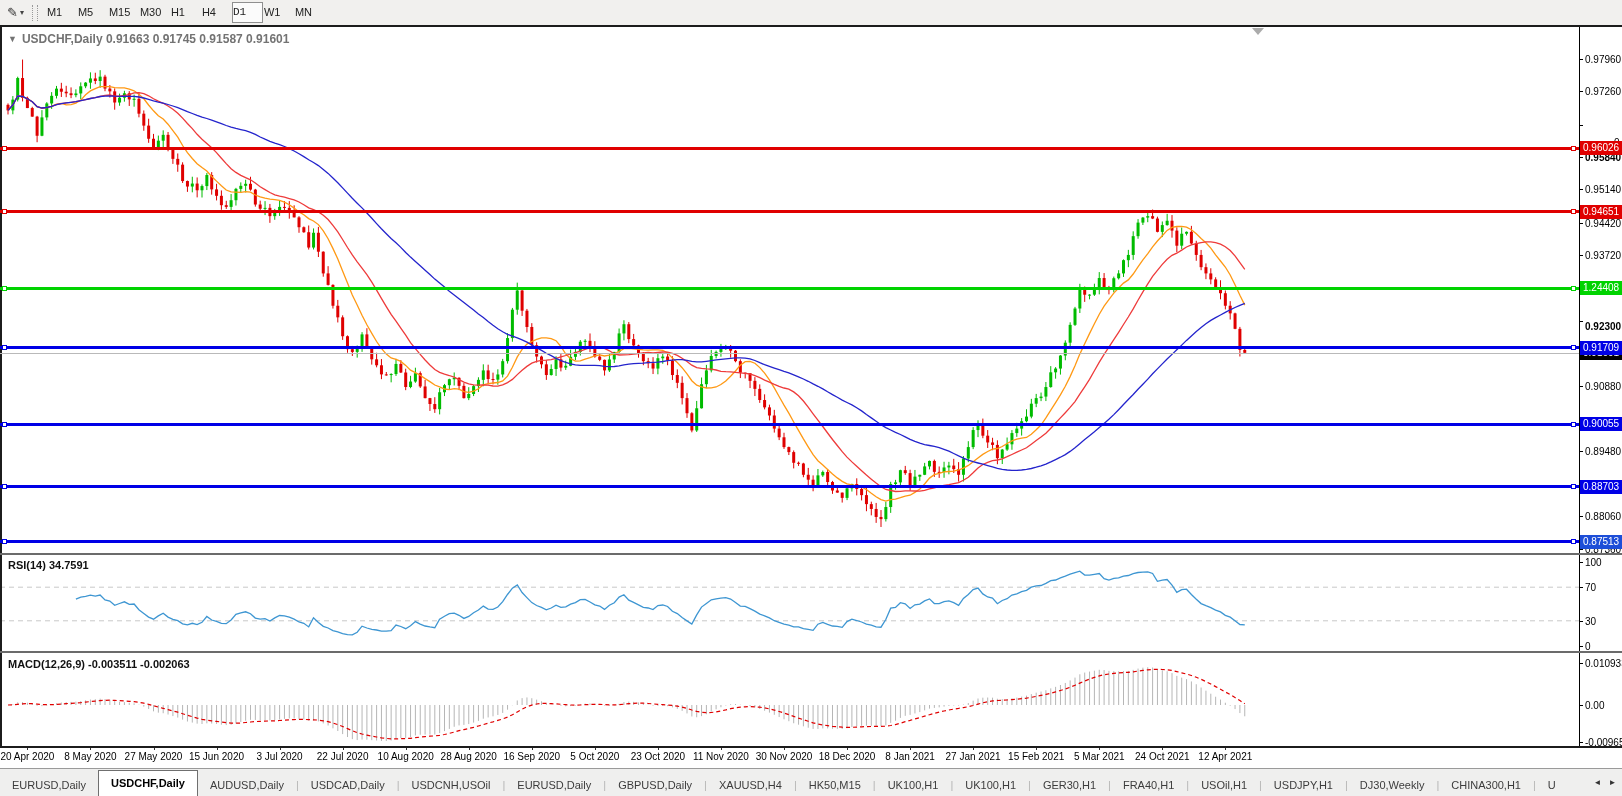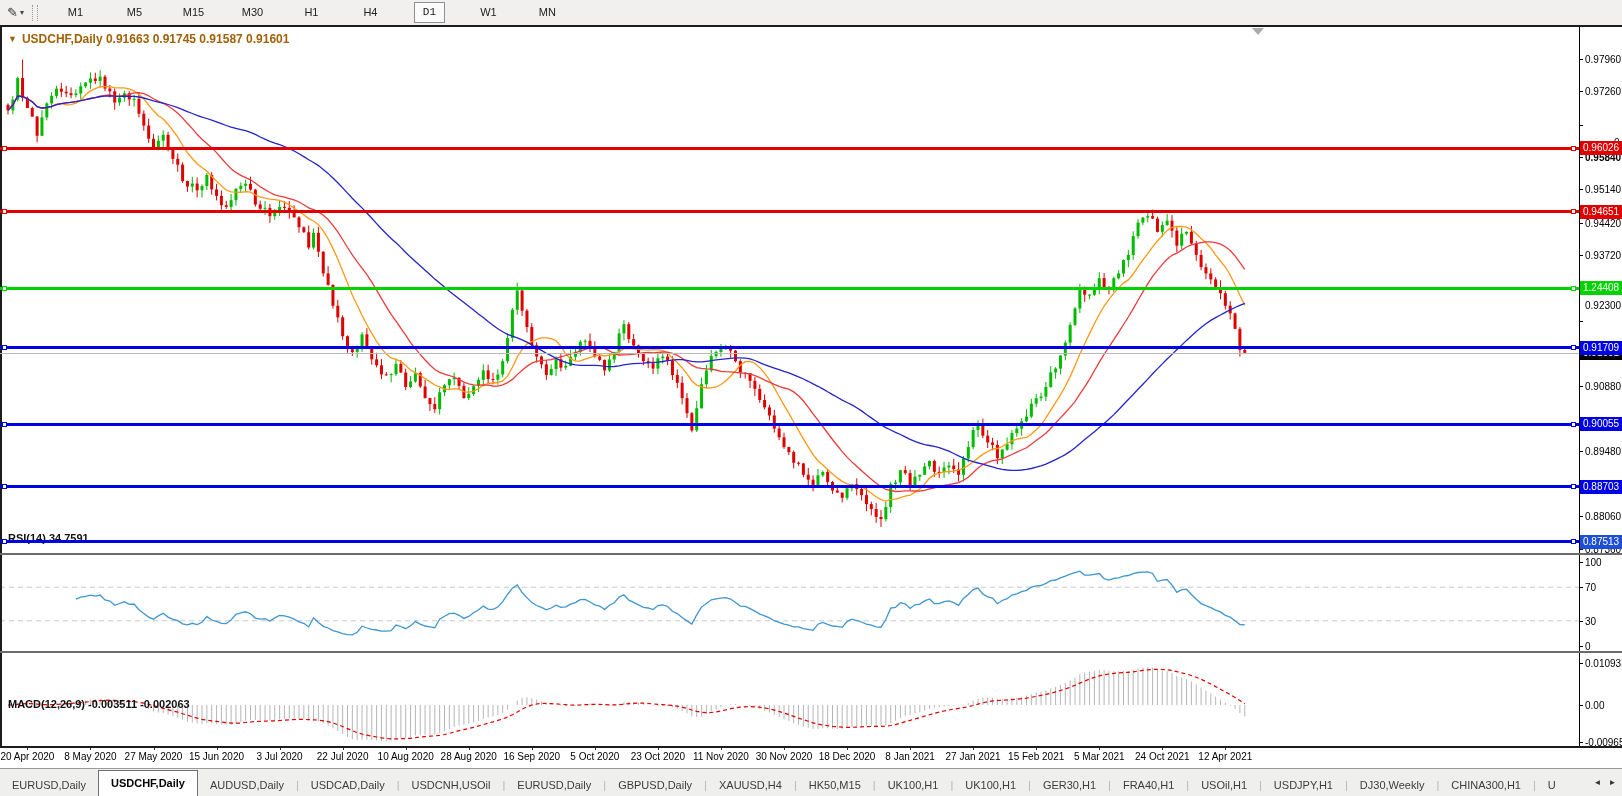--- a/index.html
+++ b/index.html
@@ -5,28 +5,28 @@
   html,body{margin:0;padding:0;background:#fff;font-family:"Liberation Sans",sans-serif;}
   #screen{position:relative;width:1622px;height:796px;overflow:hidden;background:#fff;}
 
   
   #toolbar{position:absolute;left:0;top:0;width:1622px;height:25px;background:#f1f0ee;display:flex;align-items:center;}
   .tool-icon{display:flex;align-items:center;height:20px;padding:0 4px;margin-left:3px;cursor:pointer;}
   .pen{font-size:13px;color:#333;}
   .caret{font-size:8px;color:#444;margin-left:2px;}
   .grip{width:4px;height:16px;border-left:1px dotted #999;border-right:1px dotted #999;margin:0 8px 0 4px;}
   #tf-group{display:flex;align-items:center;}
-  .tf-btn{min-width:29px;height:19px;line-height:19px;text-align:center;font-size:11px;color:#222;border:1px solid transparent;margin:0 14px;cursor:pointer;}
+  .tf-btn{min-width:29px;height:19px;line-height:19px;font-size:11px;color:#222;border:1px solid transparent;margin:0 0;cursor:pointer;}
   .tf-btn.active{background:#fbfbfb;border:1px solid #8f8f8f;font-family:Liberation Mono, monospace;}
 
   
   .hrule,.vrule{position:absolute;z-index:2;}
 
   
-  #chart-title{position:absolute;left:8px;top:32px;font-size:12px;font-weight:700;color:#a16207;z-index:3;white-space:nowrap;}
+  #chart-title{position:absolute;left:8px;top:32px;font-size:12px;font-weight:700;color:#737373;z-index:3;white-space:nowrap;}
   #chart-title .dd{font-size:9px;margin-right:5px;vertical-align:1px;}
   .ind-label{position:absolute;left:8px;font-size:11px;font-weight:600;color:#111;z-index:3;white-space:nowrap;}
 
   .panel{position:absolute;left:0;z-index:1;}
   .hline{position:absolute;left:0;z-index:3;}
   .handle{position:absolute;width:5px;height:5px;background:#fff;z-index:3;box-sizing:border-box;}
   .bidline{position:absolute;left:0;height:1px;background:#b9b9b9;z-index:2;}
 
   .chip{position:absolute;left:1580px;width:42px;height:14px;color:#fff;font-size:10px;line-height:14px;padding-left:3px;z-index:5;box-sizing:border-box;white-space:nowrap;}
   .chip.current{z-index:4;}
@@ -598,21 +598,21 @@
         <path d="M8.0 80.4L12.8 75.0L17.7 66.0L22.5 66.5L27.4 68.8L32.3 71.8L37.1 76.6L41.9 78.0L46.8 77.5L51.6 76.3L56.5 74.7L61.3 73.6L66.2 72.8L71.0 72.3L75.9 71.7L80.8 70.7L85.6 69.7L90.4 68.5L95.3 67.6L100.1 66.5L105.0 65.4L109.8 65.0L114.7 66.2L119.5 66.2L124.4 65.5L129.3 64.6L134.1 62.8L138.9 62.6L143.8 63.7L148.6 65.8L153.5 68.8L158.3 71.2L163.2 73.3L168.0 76.0L172.9 79.3L177.8 83.2L182.6 88.1L187.4 93.5L192.3 98.6L197.1 104.3L202.0 109.2L206.8 113.4L211.7 117.7L216.5 122.6L221.4 128.2L226.2 133.6L231.1 138.7L235.9 142.4L240.8 145.4L245.6 147.7L250.5 149.8L255.3 153.0L260.2 156.7L265.0 159.6L269.9 162.5L274.8 164.8L279.6 166.1L284.4 167.2L289.3 168.6L294.1 169.9L299.0 172.0L303.8 174.8L308.7 177.8L313.5 179.6L318.4 181.9L323.3 185.3L328.1 189.5L332.9 195.3L337.8 201.9L342.6 209.5L347.5 217.5L352.3 224.9L357.2 231.8L362.0 238.1L366.9 244.7L371.8 252.1L376.6 260.1L381.4 268.4L386.3 276.6L391.1 284.4L396.0 291.2L400.8 298.2L405.7 305.2L410.5 312.7L415.4 318.7L420.2 324.4L425.1 330.0L429.9 335.0L434.8 339.5L439.6 342.3L444.5 344.2L449.3 345.5L454.2 347.1L459.0 349.6L463.9 352.1L468.7 353.9L473.6 354.9L478.4 355.2L483.3 354.9L488.1 355.2L493.0 356.0L497.8 356.1L502.7 354.8L507.5 352.6L512.4 349.4L517.3 344.6L522.1 340.3L526.9 336.4L531.8 333.2L536.6 331.4L541.5 330.4L546.3 330.2L551.2 329.7L556.0 328.4L560.9 326.9L565.8 325.5L570.6 324.0L575.4 322.6L580.3 321.2L585.1 319.3L590.0 317.7L594.8 316.8L599.7 316.7L604.5 318.3L609.4 320.8L614.3 323.9L619.1 325.0L623.9 324.9L628.8 324.6L633.6 324.0L638.5 323.5L643.3 322.8L648.2 322.5L653.0 323.0L657.9 322.5L662.8 322.0L667.6 322.2L672.4 323.4L677.3 325.4L682.1 328.3L687.0 331.5L691.8 335.2L696.7 337.7L701.5 338.4L706.4 338.9L711.3 339.1L716.1 340.0L720.9 341.3L725.8 341.7L730.6 341.9L735.5 342.4L740.3 342.9L745.2 343.4L750.0 344.0L754.9 345.6L759.8 347.7L764.6 350.1L769.4 352.1L774.3 354.4L779.1 356.4L784.0 358.0L788.8 359.1L793.7 361.9L798.5 365.8L803.4 371.0L808.2 377.2L813.1 383.9L817.9 390.2L822.8 396.5L827.6 403.0L832.5 409.5L837.3 415.5L842.2 421.7L847.0 427.1L851.9 431.9L856.7 436.3L861.6 440.7L866.4 445.1L871.3 449.2L876.1 453.1L881.0 456.7L885.8 459.5L890.7 460.5L895.5 461.5L900.4 461.3L905.2 460.9L910.1 460.9L914.9 461.0L919.8 461.1L924.6 460.4L929.5 458.9L934.3 457.8L939.2 456.5L944.0 455.5L948.9 454.6L953.7 453.6L958.6 452.6L963.4 450.3L968.3 447.2L973.1 442.8L978.0 438.1L982.8 434.5L987.7 432.4L992.5 430.6L997.4 430.0L1002.2 428.8L1007.1 426.7L1011.9 424.5L1016.8 422.2L1021.6 420.0L1026.5 417.8L1031.3 414.3L1036.2 410.6L1041.0 407.1L1045.9 403.2L1050.8 398.3L1055.6 393.0L1060.4 387.9L1065.3 382.7L1070.1 377.4L1075.0 371.6L1079.8 364.2L1084.7 356.8L1089.5 349.3L1094.4 340.8L1099.3 332.2L1104.1 324.3L1108.9 317.2L1113.8 309.7L1118.6 302.3L1123.5 294.5L1128.3 287.0L1133.2 278.9L1138.0 270.2L1142.9 261.8L1147.8 253.9L1152.6 246.4L1157.4 240.3L1162.3 234.4L1167.1 229.2L1172.0 225.3L1176.8 223.2L1181.7 220.1L1186.5 217.0L1191.4 214.8L1196.3 213.7L1201.1 212.7L1205.9 211.8L1210.8 211.9L1215.6 212.6L1220.5 214.2L1225.3 216.8L1230.2 220.6L1235.0 225.9L1239.9 232.6L1244.8 239.4" fill="none" stroke="#EE3B3B" stroke-width="1.3"></path>
         <path d="M8.0 80.4L12.8 75.0L17.7 66.0L22.5 66.5L27.4 68.8L32.3 71.8L37.1 76.6L41.9 78.0L46.8 77.5L51.6 76.3L56.5 74.7L61.3 73.6L66.2 72.8L71.0 72.3L75.9 71.7L80.8 70.7L85.6 69.7L90.4 68.5L95.3 67.6L100.1 66.5L105.0 66.1L109.8 65.9L114.7 66.2L119.5 66.3L124.4 66.1L129.3 66.3L134.1 66.4L138.9 67.0L143.8 68.0L148.6 69.3L153.5 70.9L158.3 72.1L163.2 73.1L168.0 74.5L172.9 76.0L177.8 77.7L182.6 79.6L187.4 81.7L192.3 83.5L197.1 85.4L202.0 87.1L206.8 88.5L211.7 90.2L216.5 91.9L221.4 93.7L226.2 95.5L231.1 97.1L235.9 98.4L240.8 99.6L245.6 100.7L250.5 102.3L255.3 104.4L260.2 107.0L265.0 109.2L269.9 111.3L274.8 113.2L279.6 114.6L284.4 116.5L289.3 118.6L294.1 121.0L299.0 123.8L303.8 126.6L308.7 129.7L313.5 132.5L318.4 135.6L323.3 139.4L328.1 143.4L332.9 148.0L337.8 152.7L342.6 157.9L347.5 163.1L352.3 168.3L357.2 173.2L362.0 177.9L366.9 183.0L371.8 188.2L376.6 193.6L381.4 198.8L386.3 203.8L391.1 208.5L396.0 212.8L400.8 217.4L405.7 222.5L410.5 227.1L415.4 231.4L420.2 235.8L425.1 240.2L429.9 244.5L434.8 249.1L439.6 253.1L444.5 257.1L449.3 261.2L454.2 264.9L459.0 268.7L463.9 272.6L468.7 276.3L473.6 280.0L478.4 283.9L483.3 287.6L488.1 291.5L493.0 295.3L497.8 298.7L502.7 301.7L507.5 304.3L512.4 306.2L517.3 307.8L522.1 309.9L526.9 312.2L531.8 314.9L536.6 317.7L541.5 320.4L546.3 323.3L551.2 325.7L556.0 328.3L560.9 330.6L565.8 332.4L570.6 333.9L575.4 334.8L580.3 335.3L585.1 335.4L590.0 335.3L594.8 335.4L599.7 335.7L604.5 336.4L609.4 336.6L614.3 336.5L619.1 335.8L623.9 334.8L628.8 334.1L633.6 333.6L638.5 333.3L643.3 333.1L648.2 332.6L653.0 332.4L657.9 332.1L662.8 331.5L667.6 330.7L672.4 330.1L677.3 329.6L682.1 329.7L687.0 330.3L691.8 331.3L696.7 331.9L701.5 331.9L706.4 331.3L711.3 330.6L716.1 329.9L720.9 329.3L725.8 328.8L730.6 328.3L735.5 327.9L740.3 327.9L745.2 328.1L750.0 328.9L754.9 330.5L759.8 332.7L764.6 334.7L769.4 336.4L774.3 338.1L779.1 339.7L784.0 341.4L788.8 342.9L793.7 344.8L798.5 346.9L803.4 349.0L808.2 351.3L813.1 353.9L817.9 356.3L822.8 358.9L827.6 361.8L832.5 364.6L837.3 367.3L842.2 370.1L847.0 372.5L851.9 374.9L856.7 377.7L861.6 380.9L866.4 384.5L871.3 387.9L876.1 391.3L881.0 394.7L885.8 397.6L890.7 400.0L895.5 402.3L900.4 404.5L905.2 406.8L910.1 409.3L914.9 411.4L919.8 413.2L924.6 414.6L929.5 415.5L934.3 416.4L939.2 417.6L944.0 419.3L948.9 421.2L953.7 423.5L958.6 425.9L963.4 428.1L968.3 430.1L973.1 431.7L978.0 433.0L982.8 434.2L987.7 435.6L992.5 436.9L997.4 438.3L1002.2 439.3L1007.1 440.0L1011.9 440.4L1016.8 440.4L1021.6 440.0L1026.5 439.4L1031.3 438.5L1036.2 437.2L1041.0 435.8L1045.9 434.1L1050.8 431.9L1055.6 429.6L1060.4 427.2L1065.3 424.6L1070.1 421.4L1075.0 417.8L1079.8 413.7L1084.7 409.6L1089.5 405.8L1094.4 401.8L1099.3 397.6L1104.1 393.5L1108.9 389.2L1113.8 384.6L1118.6 379.7L1123.5 374.5L1128.3 369.5L1133.2 364.5L1138.0 359.3L1142.9 354.3L1147.8 349.1L1152.6 343.8L1157.4 338.9L1162.3 333.9L1167.1 329.0L1172.0 324.4L1176.8 319.8L1181.7 315.1L1186.5 310.4L1191.4 305.9L1196.3 301.6L1201.1 297.5L1205.9 293.8L1210.8 290.4L1215.6 287.6L1220.5 285.0L1225.3 282.4L1230.2 279.8L1235.0 277.5L1239.9 275.3L1244.8 273.4" fill="none" stroke="#2424CC" stroke-width="1.3"></path>
       </svg></div>
   <div id="shift-marker"></div>
 
   <div id="rsi-panel" class="panel" style="top:556px;width:1579px;height:94px;"><svg width="1579" height="94">
         <line x1="0" y1="31.2" x2="1579" y2="31.2" stroke="#c8c8c8" stroke-width="1" stroke-dasharray="5 4"></line>
         <line x1="0" y1="64.8" x2="1579" y2="64.8" stroke="#c8c8c8" stroke-width="1" stroke-dasharray="5 4"></line>
         <path d="M75.9 43.1L80.8 41.2L85.6 40.3L90.4 39.2L95.3 40.2L100.1 39.0L105.0 44.0L109.8 45.1L114.7 49.3L119.5 47.5L124.4 45.8L129.3 48.3L134.1 48.0L138.9 53.7L143.8 57.5L148.6 61.1L153.5 63.2L158.3 59.9L163.2 57.2L168.0 61.1L172.9 63.4L177.8 64.7L182.6 67.9L187.4 68.9L192.3 67.3L197.1 68.6L202.0 66.3L206.8 60.5L211.7 64.0L216.5 65.4L221.4 67.3L226.2 67.7L231.1 64.0L235.9 58.3L240.8 56.8L245.6 55.8L250.5 57.7L255.3 62.1L260.2 63.2L265.0 62.7L269.9 65.0L274.8 61.9L279.6 59.5L284.4 59.8L289.3 61.1L294.1 63.1L299.0 66.0L303.8 67.3L308.7 70.9L313.5 61.8L318.4 66.4L323.3 70.3L328.1 72.0L332.9 74.6L337.8 75.8L342.6 77.6L347.5 78.6L352.3 78.8L357.2 76.2L362.0 70.2L366.9 72.0L371.8 73.4L376.6 74.0L381.4 75.1L386.3 75.1L391.1 74.6L396.0 69.1L400.8 70.5L405.7 72.7L410.5 69.8L415.4 65.6L420.2 68.1L425.1 70.0L429.9 70.9L434.8 71.7L439.6 63.3L444.5 60.2L449.3 57.7L454.2 57.1L459.0 59.3L463.9 62.4L468.7 60.4L473.6 56.8L478.4 54.0L483.3 50.1L488.1 53.1L493.0 53.3L497.8 51.0L502.7 45.7L507.5 38.5L512.4 32.2L517.3 29.0L522.1 36.5L526.9 41.6L531.8 46.6L536.6 49.5L541.5 51.3L546.3 53.8L551.2 52.0L556.0 49.2L560.9 51.4L565.8 50.8L570.6 48.1L575.4 46.6L580.3 43.7L585.1 43.4L590.0 46.0L594.8 48.9L599.7 50.0L604.5 53.4L609.4 49.3L614.3 46.7L619.1 41.1L623.9 38.7L628.8 44.2L633.6 46.3L638.5 48.8L643.3 51.3L648.2 52.0L653.0 53.6L657.9 49.6L662.8 49.0L667.6 50.5L672.4 55.3L677.3 57.6L682.1 61.6L687.0 64.9L691.8 68.0L696.7 58.9L701.5 51.1L706.4 47.4L711.3 43.8L716.1 42.9L720.9 42.2L725.8 41.7L730.6 43.0L735.5 46.5L740.3 50.1L745.2 50.3L750.0 52.7L754.9 55.1L759.8 58.1L764.6 59.9L769.4 61.9L774.3 64.7L779.1 66.4L784.0 68.2L788.8 69.1L793.7 70.8L798.5 70.9L803.4 72.7L808.2 73.4L813.1 74.3L817.9 68.2L822.8 66.4L827.6 68.4L832.5 70.0L837.3 70.4L842.2 71.4L847.0 65.6L851.9 63.2L856.7 64.5L861.6 66.0L866.4 68.1L871.3 69.2L876.1 70.8L881.0 71.2L885.8 63.5L890.7 52.2L895.5 51.5L900.4 46.7L905.2 47.8L910.1 52.5L914.9 48.8L919.8 48.1L924.6 44.9L929.5 42.9L934.3 47.5L939.2 47.6L944.0 45.7L948.9 44.9L953.7 46.7L958.6 49.4L963.4 42.4L968.3 38.4L973.1 33.6L978.0 32.1L982.8 37.9L987.7 41.0L992.5 42.1L997.4 47.7L1002.2 44.5L1007.1 42.7L1011.9 39.1L1016.8 37.8L1021.6 35.7L1026.5 34.4L1031.3 31.2L1036.2 29.9L1041.0 29.5L1045.9 27.4L1050.8 24.6L1055.6 24.0L1060.4 21.9L1065.3 20.2L1070.1 18.2L1075.0 16.7L1079.8 15.2L1084.7 19.1L1089.5 19.1L1094.4 18.3L1099.3 17.5L1104.1 22.6L1108.9 24.1L1113.8 22.4L1118.6 21.8L1123.5 20.1L1128.3 19.5L1133.2 17.6L1138.0 16.5L1142.9 16.1L1147.8 16.0L1152.6 17.5L1157.4 25.3L1162.3 24.2L1167.1 23.5L1172.0 29.1L1176.8 36.4L1181.7 33.6L1186.5 33.2L1191.4 38.5L1196.3 43.2L1201.1 47.6L1205.9 49.7L1210.8 51.6L1215.6 54.1L1220.5 55.9L1225.3 59.3L1230.2 61.2L1235.0 64.7L1239.9 68.5L1244.8 68.9" fill="none" stroke="#3E96D2" stroke-width="1.3"></path>
       </svg></div>
-  <div class="ind-label" id="rsi-label" style="top:532px;text-align:center;">RSI(14) 34.7591</div>
+  <div class="ind-label" id="rsi-label" style="top:559px;text-align:center;">RSI(14) 34.7591</div>
 
   <div id="macd-panel" class="panel" style="top:653px;width:1579px;height:93px;"><svg width="1579" height="93">
         <line x1="8" y1="52" x2="8" y2="52" stroke="#b6b6b6" stroke-width="1"></line>
         <line x1="12.85" y1="52" x2="12.85" y2="51.28655436511419" stroke="#b6b6b6" stroke-width="1"></line>
         <line x1="17.7" y1="52" x2="17.7" y2="49.30400697404995" stroke="#b6b6b6" stroke-width="1"></line>
         <line x1="22.549999999999997" y1="52" x2="22.549999999999997" y2="49.09958984921629" stroke="#b6b6b6" stroke-width="1"></line>
         <line x1="27.4" y1="52" x2="27.4" y2="49.64628055919359" stroke="#b6b6b6" stroke-width="1"></line>
         <line x1="32.25" y1="52" x2="32.25" y2="50.670018091628286" stroke="#b6b6b6" stroke-width="1"></line>
         <line x1="37.099999999999994" y1="52" x2="37.099999999999994" y2="52.75735777317329" stroke="#b6b6b6" stroke-width="1"></line>
         <line x1="41.949999999999996" y1="52" x2="41.949999999999996" y2="53.16514691879292" stroke="#b6b6b6" stroke-width="1"></line>
@@ -859,21 +859,21 @@
         <line x1="1210.8" y1="52" x2="1210.8" y2="40.69796874617215" stroke="#b6b6b6" stroke-width="1"></line>
         <line x1="1215.6499999999999" y1="52" x2="1215.6499999999999" y2="43.72836540561977" stroke="#b6b6b6" stroke-width="1"></line>
         <line x1="1220.5" y1="52" x2="1220.5" y2="46.59230462876863" stroke="#b6b6b6" stroke-width="1"></line>
         <line x1="1225.35" y1="52" x2="1225.35" y2="49.7281281053569" stroke="#b6b6b6" stroke-width="1"></line>
         <line x1="1230.1999999999998" y1="52" x2="1230.1999999999998" y2="52.716685937901076" stroke="#b6b6b6" stroke-width="1"></line>
         <line x1="1235.05" y1="52" x2="1235.05" y2="56.07640981155909" stroke="#b6b6b6" stroke-width="1"></line>
         <line x1="1239.8999999999999" y1="52" x2="1239.8999999999999" y2="60.06269776425194" stroke="#b6b6b6" stroke-width="1"></line>
         <line x1="1244.75" y1="52" x2="1244.75" y2="63.283974784304036" stroke="#b6b6b6" stroke-width="1"></line>
         <path d="M8.0 52.0L12.8 51.9L17.7 51.3L22.5 50.9L27.4 50.6L32.3 50.7L37.1 51.1L41.9 51.5L46.8 51.7L51.6 51.7L56.5 51.4L61.3 51.0L66.2 50.6L71.0 50.3L75.9 50.0L80.8 49.6L85.6 49.1L90.4 48.6L95.3 48.1L100.1 47.6L105.0 47.3L109.8 47.2L114.7 47.4L119.5 47.7L124.4 48.0L129.3 48.3L134.1 48.7L138.9 49.3L143.8 50.2L148.6 51.3L153.5 52.7L158.3 54.1L163.2 55.3L168.0 56.6L172.9 57.9L177.8 59.2L182.6 60.7L187.4 62.3L192.3 63.7L197.1 65.1L202.0 66.3L206.8 67.1L211.7 67.8L216.5 68.4L221.4 69.1L226.2 69.7L231.1 70.1L235.9 70.2L240.8 70.0L245.6 69.5L250.5 69.0L255.3 68.6L260.2 68.3L265.0 68.1L269.9 67.9L274.8 67.8L279.6 67.5L284.4 67.2L289.3 66.8L294.1 66.6L299.0 66.4L303.8 66.4L308.7 66.6L313.5 66.8L318.4 67.1L323.3 67.8L328.1 68.7L332.9 70.0L337.8 71.6L342.6 73.5L347.5 75.6L352.3 77.7L357.2 79.6L362.0 81.0L366.9 82.1L371.8 83.1L376.6 84.0L381.4 84.8L386.3 85.4L391.1 85.9L396.0 85.9L400.8 85.7L405.7 85.6L410.5 85.3L415.4 84.7L420.2 84.1L425.1 83.6L429.9 83.2L434.8 82.9L439.6 82.3L444.5 81.5L449.3 80.4L454.2 79.1L459.0 77.7L463.9 76.6L468.7 75.5L473.6 74.3L478.4 73.0L483.3 71.6L488.1 70.1L493.0 68.8L497.8 67.4L502.7 65.9L507.5 64.1L512.4 61.7L517.3 58.9L522.1 56.1L526.9 53.8L531.8 52.1L536.6 51.0L541.5 50.4L546.3 50.4L551.2 50.7L556.0 50.9L560.9 51.3L565.8 51.7L570.6 52.0L575.4 52.1L580.3 52.0L585.1 51.7L590.0 51.5L594.8 51.3L599.7 51.4L604.5 51.6L609.4 51.8L614.3 51.9L619.1 51.7L623.9 51.2L628.8 50.7L633.6 50.3L638.5 50.1L643.3 50.2L648.2 50.5L653.0 50.9L657.9 51.3L662.8 51.6L667.6 52.0L672.4 52.4L677.3 53.1L682.1 54.1L687.0 55.3L691.8 57.0L696.7 58.4L701.5 59.4L706.4 59.7L711.3 59.5L716.1 58.9L720.9 58.0L725.8 56.9L730.6 55.7L735.5 54.8L740.3 54.2L745.2 53.8L750.0 53.6L754.9 53.8L759.8 54.2L764.6 54.9L769.4 55.9L774.3 57.1L779.1 58.5L784.0 60.0L788.8 61.7L793.7 63.4L798.5 65.1L803.4 66.7L808.2 68.3L813.1 69.8L817.9 71.1L822.8 71.9L827.6 72.6L832.5 73.3L837.3 73.8L842.2 74.2L847.0 74.4L851.9 74.3L856.7 74.1L861.6 73.8L866.4 73.6L871.3 73.5L876.1 73.4L881.0 73.4L885.8 73.2L890.7 72.5L895.5 71.6L900.4 70.2L905.2 68.7L910.1 67.4L914.9 66.0L919.8 64.6L924.6 63.2L929.5 61.7L934.3 60.3L939.2 59.1L944.0 58.0L948.9 57.0L953.7 56.1L958.6 55.4L963.4 54.6L968.3 53.7L973.1 52.5L978.0 51.1L982.8 49.8L987.7 48.8L992.5 47.9L997.4 47.5L1002.2 47.2L1007.1 47.0L1011.9 46.7L1016.8 46.3L1021.6 45.7L1026.5 45.1L1031.3 44.3L1036.2 43.4L1041.0 42.4L1045.9 41.4L1050.8 40.2L1055.6 38.9L1060.4 37.5L1065.3 36.0L1070.1 34.3L1075.0 32.3L1079.8 30.1L1084.7 28.0L1089.5 26.1L1094.4 24.4L1099.3 22.9L1104.1 21.7L1108.9 21.0L1113.8 20.4L1118.6 20.0L1123.5 19.6L1128.3 19.3L1133.2 18.8L1138.0 18.1L1142.9 17.4L1147.8 16.8L1152.6 16.4L1157.4 16.3L1162.3 16.5L1167.1 16.8L1172.0 17.5L1176.8 18.6L1181.7 19.8L1186.5 21.0L1191.4 22.5L1196.3 24.3L1201.1 26.3L1205.9 28.6L1210.8 31.0L1215.6 33.6L1220.5 36.2L1225.3 38.9L1230.2 41.6L1235.0 44.5L1239.9 47.6L1244.8 50.8" fill="none" stroke="#E00000" stroke-width="1.2" stroke-dasharray="4 3"></path>
       </svg></div>
-  <div class="ind-label" id="macd-label" style="top:698px;">MACD(12,26,9) -0.003511 -0.002063</div>
+  <div class="ind-label" id="macd-label" style="top:658px;">MACD(12,26,9) -0.003511 -0.002063</div>
 
   <div id="tab-bar">
       <div class="tab">EURUSD,Daily</div>
       <div class="tab active">USDCHF,Daily</div>
       <div class="tab">AUDUSD,Daily</div>
       <div class="tab-sep">|</div>
       <div class="tab">USDCAD,Daily</div>
       <div class="tab-sep">|</div>
       <div class="tab">USDCNH,USOil</div>
       <div class="tab-sep">|</div>
@@ -946,21 +946,21 @@
     <div class="ytick" style="top: 137px; padding-left: 29px;">0.96540</div>
     <div class="ydash" style="top: 157px;"></div>
     <div class="ytick" style="top: 152px; font-weight: bold;">0.95840</div>
     <div class="ydash" style="top: 189.3px;"></div>
     <div class="ytick" style="top: 184.3px;">0.95140</div>
     <div class="ydash" style="top: 222.6px;"></div>
     <div class="ytick" style="top: 217.6px;">0.94420</div>
     <div class="ydash" style="top: 254.9px;"></div>
     <div class="ytick" style="top: 249.9px;">0.93720</div>
     <div class="ydash" style="top: 320.5px;"></div>
-    <div class="ytick" style="top: 300px;">0.92300</div>
+    <div class="ytick" style="top: 321px; font-weight: bold;">0.92300</div>
     <div class="ydash" style="top: 386.1px;"></div>
     <div class="ytick" style="top: 381.1px;">0.90880</div>
     <div class="ydash" style="top: 450.8px;"></div>
     <div class="ytick" style="top: 445.8px;">0.89480</div>
     <div class="ydash" style="top: 516.4px;"></div>
     <div class="ytick" style="top: 511.4px;">0.88060</div>
     <div class="ydash" style="top: 548.7px;"></div>
     <div class="ytick" style="top: 543.7px;">0.87360</div>
     <div class="ydash" style="top: 562px;"></div>
     <div class="ytick" style="top: 557px;">100</div>

